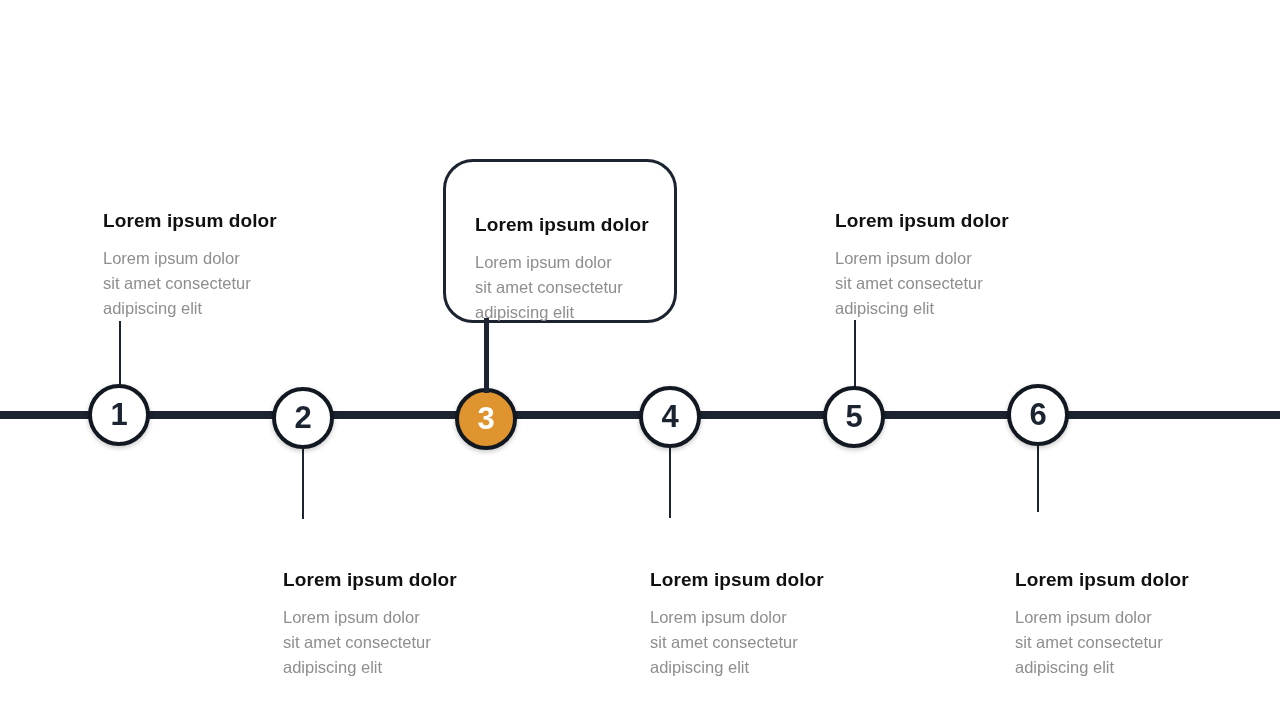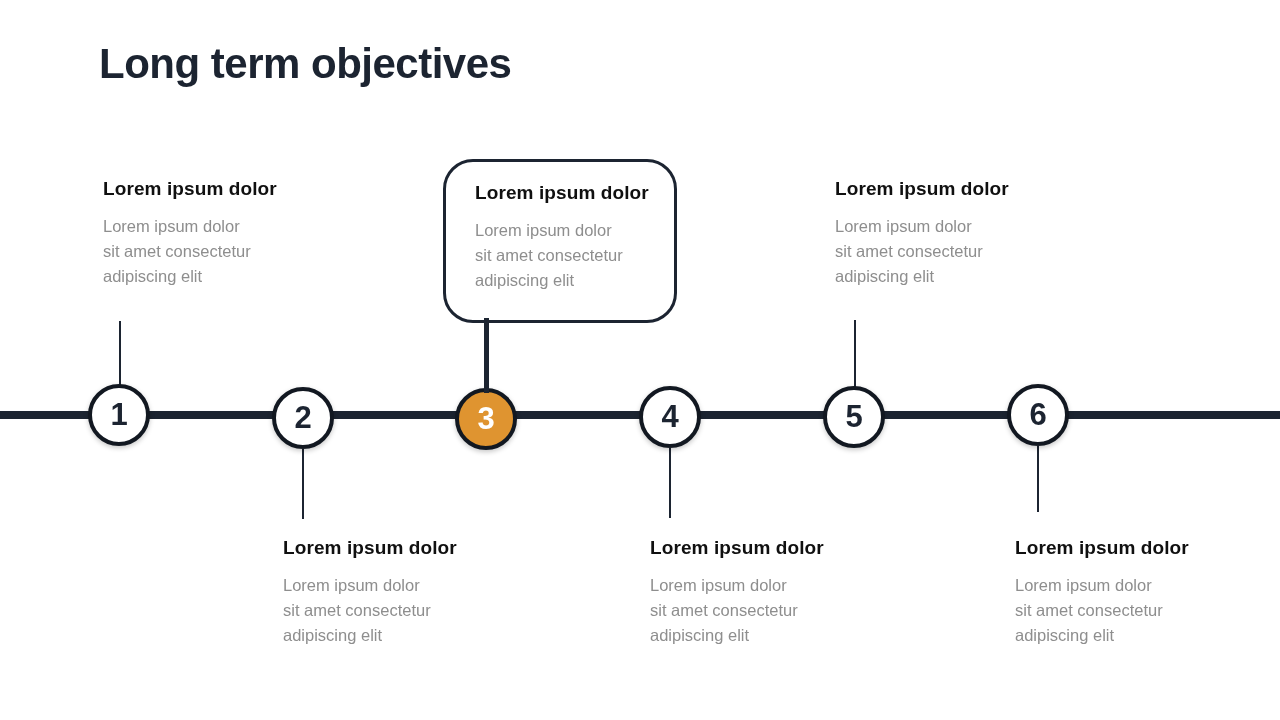--- a/index.html
+++ b/index.html
@@ -79,20 +79,21 @@
   .stem.thick {
     width: 5px;
     background: #1c2431;
     z-index: 7;
   }
 
   
   .block {
     position: absolute;
     width: 260px;
+    margin-top: 32px;
   }
   .block-heading {
     font-size: 19px;
     font-weight: bold;
     color: #101010;
     letter-spacing: 0.1px;
     margin: 0 0 14px 0;
     white-space: nowrap;
   }
   .block-body {
@@ -123,21 +124,20 @@
     left: 29px;
     top: 20px;
     width: 200px;
   }
 </style>
 </head>
 <body>
 
 <div id="slide">
 
-  <div id="slide-title">Long term objectives</div>
 
   <div id="timeline-axis"></div>
 
   <div class="block" style="left:103px; top:178px;">
     <p class="block-heading">Lorem ipsum dolor</p>
     <p class="block-body">
       <span>Lorem ipsum dolor</span>
       <span>sit amet consectetur</span>
       <span>adipiscing elit</span>
     </p>

